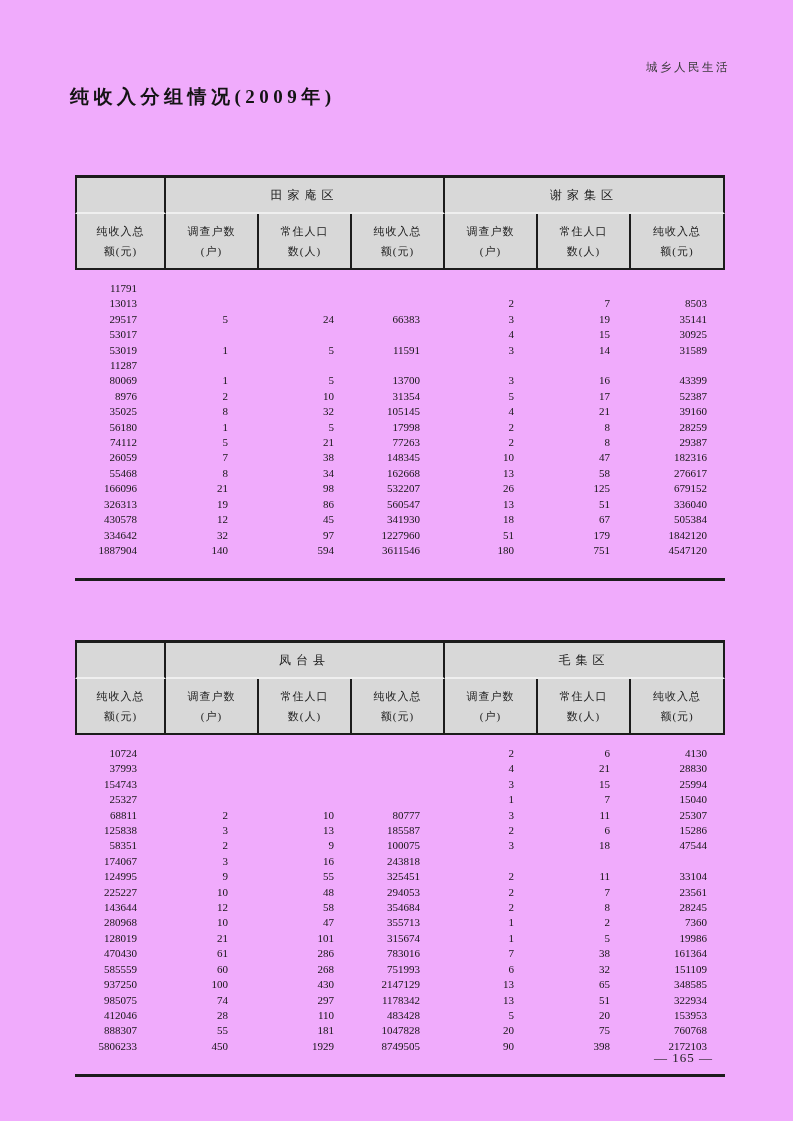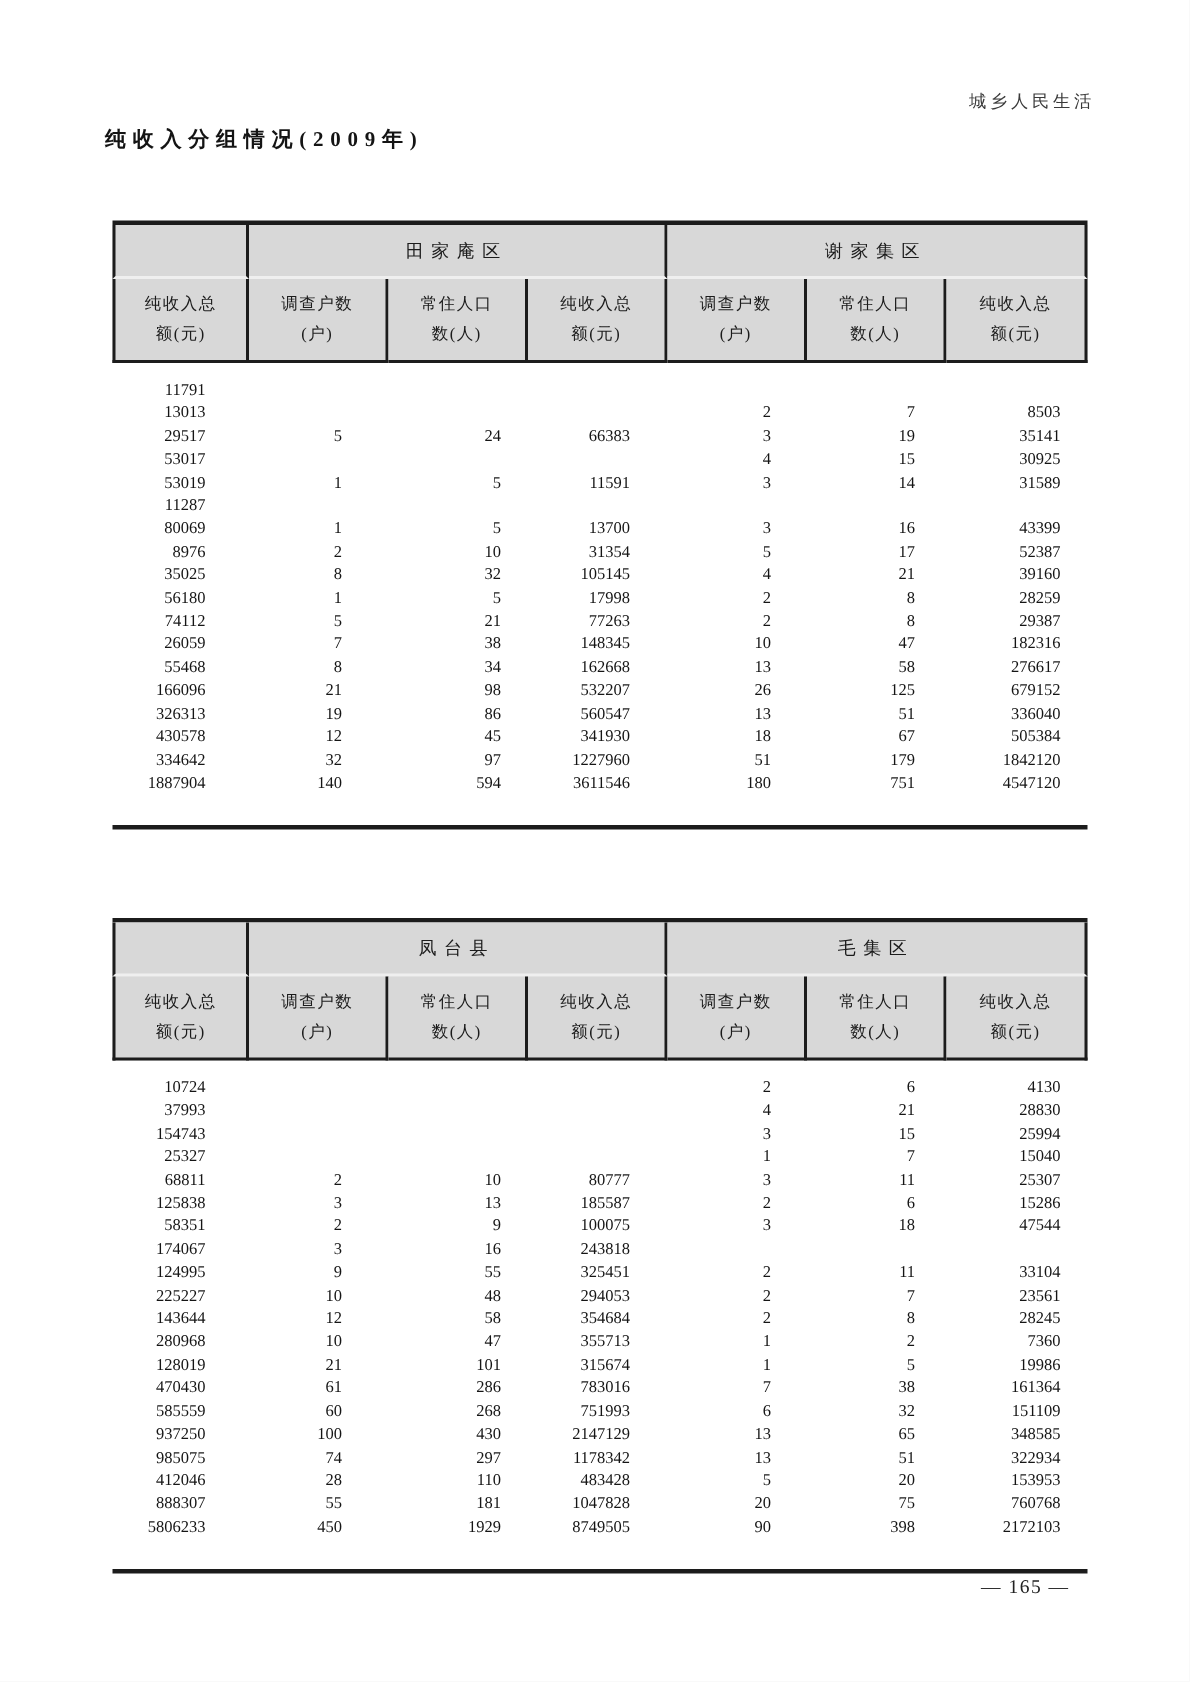--- a/index.html
+++ b/index.html
@@ -5,38 +5,39 @@
   html,body { margin:0; padding:0; }
   body {
     background:#e8e8e8;
     font-family:"Liberation Serif","DejaVu Serif",serif;
     color:#1b1b1b;
   }
   .page {
     position:relative;
     width:793px; height:1121px;
     margin:0 auto;
-    background:#ffffff;
+    background:#f0abfc;
     overflow:hidden;
   }
   .running-head {
     position:absolute; top:60px; right:63px;
     font-size:11.5px; letter-spacing:2.5px; color:#3a3a3a;
   }
   .title {
     position:absolute; top:84px; left:70px; margin:0;
-    font-size:14px; font-weight:bold; letter-spacing:4.5px; color:#141414;
+    font-size:19px; font-weight:bold; letter-spacing:4.5px; color:#141414;
   }
   .tbl-wrap1 { position:absolute; top:147px; left:75px; }
   .tbl-wrap2 { position:absolute; top:612px; left:75px; }
   table.stat-table {
     border-collapse:separate; border-spacing:0;
     table-layout:fixed; width:650px;
     border-top:3px solid #1c1c1c;
     border-bottom:3px solid #1c1c1c;
+    margin-top:28px;
   }
   .stat-table thead th {
     background:#d8d8d8;
     font-weight:normal; font-size:11px; color:#1b1b1b;
     text-align:center; vertical-align:middle;
     padding:0; letter-spacing:1px;
     border-right:2px solid #1c1c1c;
   }
   .stat-table thead tr th:first-child { border-left:2px solid #1c1c1c; }
   .stat-table .group-row th {

